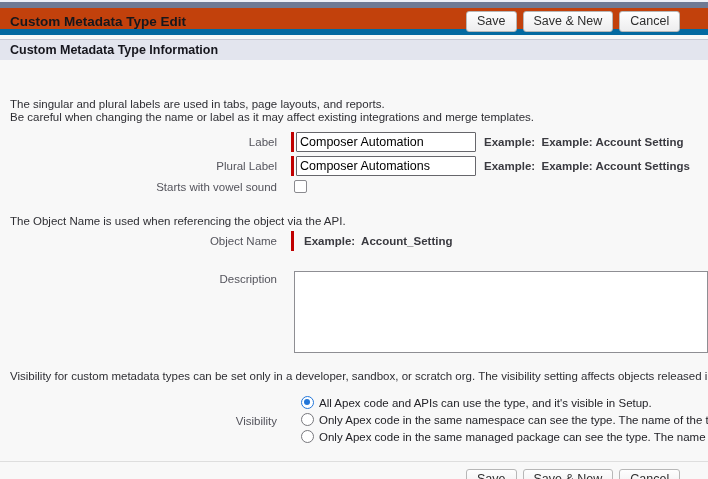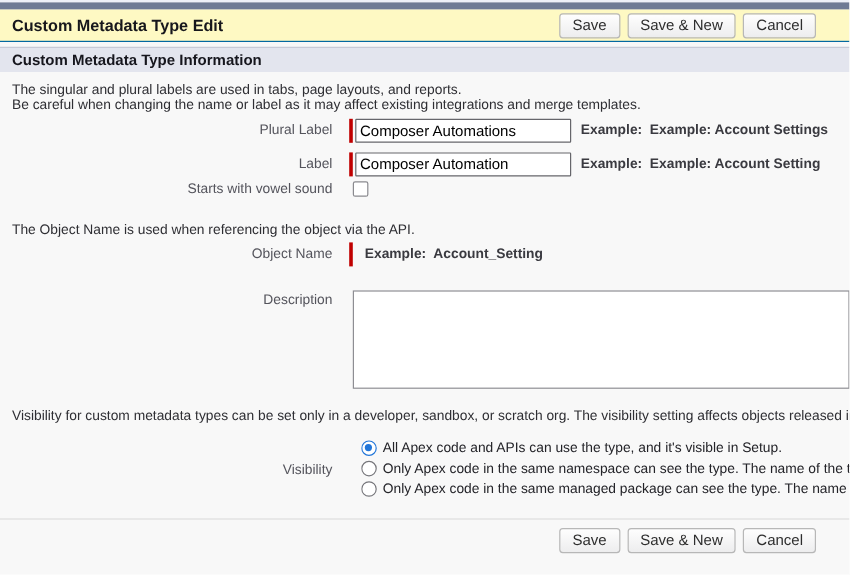--- a/index.html
+++ b/index.html
@@ -4,42 +4,42 @@
 <style>
   * { margin:0; padding:0; box-sizing:border-box; }
   html,body { font-family:"Liberation Sans","DejaVu Sans",sans-serif; }
   .page {
     position:relative; width:708px; height:479px;
     background:#f8f8f8; overflow:hidden;
   }
   .top-strip { height:2px; background:#eef0f7; }
   .top-bar { height:6px; background:#6f7a94; }
   .page-header {
-    position:relative; height:27px; background:#fef9c3;
-    border-bottom:1px solid #0369a1;
+    position:relative; height:27px; background:#c2410c;
+    border-bottom:6px solid #0369a1;
   }
   .page-title {
     position:absolute; left:10px; top:6px;
     font-size:13.5px; font-weight:bold; color:#17171c;
   }
   .btn-group { position:absolute; left:466px; top:3px; display:flex; gap:6px; }
   .btn-group-bottom { display:flex; gap:6px; margin-left:466px; padding-top:7px; }
   .btn {
     font-family:inherit; font-size:12.5px; font-weight:normal; color:#2e2e2e;
     background:linear-gradient(#fefefe,#ededee);
     border:1px solid #b7b7b7; border-radius:3px;
     padding:2px 10px 3px 10px; height:21px; cursor:pointer; white-space:nowrap;
   }
   .section-header {
     margin-top:4px; height:21px; background:#e3e5ee;
     border-top:1px solid #c7cad6;
     padding:3px 10px 16px 10px;
     font-size:12.5px; font-weight:bold; color:#16161d;
   }
-  .content { padding:9px 0 0 10px; }
+  .content { padding:9px 0 0 10px;margin-top:29px; }
   .intro-line { font-size:11.5px; color:#2e2e33; line-height:13px; white-space:nowrap; }
   .intro-line.bold { font-weight:normal; }
   .form-row { display:flex; align-items:center; margin-top:4px; }
   .form-row.first { margin-top:8px; }
   .label-col {
     width:267px; text-align:right; font-size:11.5px; color:#54545c;
     flex:none; white-space:nowrap;
   }
   .req-bar { width:3px; height:20px; background:#c00000; margin-left:14px; margin-right:2px; flex:none; }
   .text-input {
@@ -92,32 +92,32 @@
     </div>
   </div>
 
   <div class="section-header">Custom Metadata Type Information</div>
 
   <div class="content">
 
     <div class="intro-line">The singular and plural labels are used in tabs, page layouts, and reports.</div>
     <div class="intro-line bold">Be careful when changing the name or label as it may affect existing integrations and merge templates.</div>
 
+    <div class="form-row first">
+      <div class="label-col">Label</div>
+      <div class="req-bar"></div>
+      <input class="text-input" type="text" value="Composer Automation" style="">
+      <span class="example">Example:  Example: Account Setting</span>
+    </div>
+
     <div class="form-row">
       <div class="label-col">Plural Label</div>
       <div class="req-bar"></div>
       <input class="text-input" type="text" value="Composer Automations" style="">
       <span class="example">Example:  Example: Account Settings</span>
-    </div>
-
-    <div class="form-row first">
-      <div class="label-col">Label</div>
-      <div class="req-bar"></div>
-      <input class="text-input" type="text" value="Composer Automation" style="">
-      <span class="example">Example:  Example: Account Setting</span>
     </div>
 
     <div class="form-row">
       <div class="label-col">Starts with vowel sound</div>
       <div class="checkbox"></div>
     </div>
 
     <div class="note">The Object Name is used when referencing the object via the API.</div>
 
     <div class="form-row">

